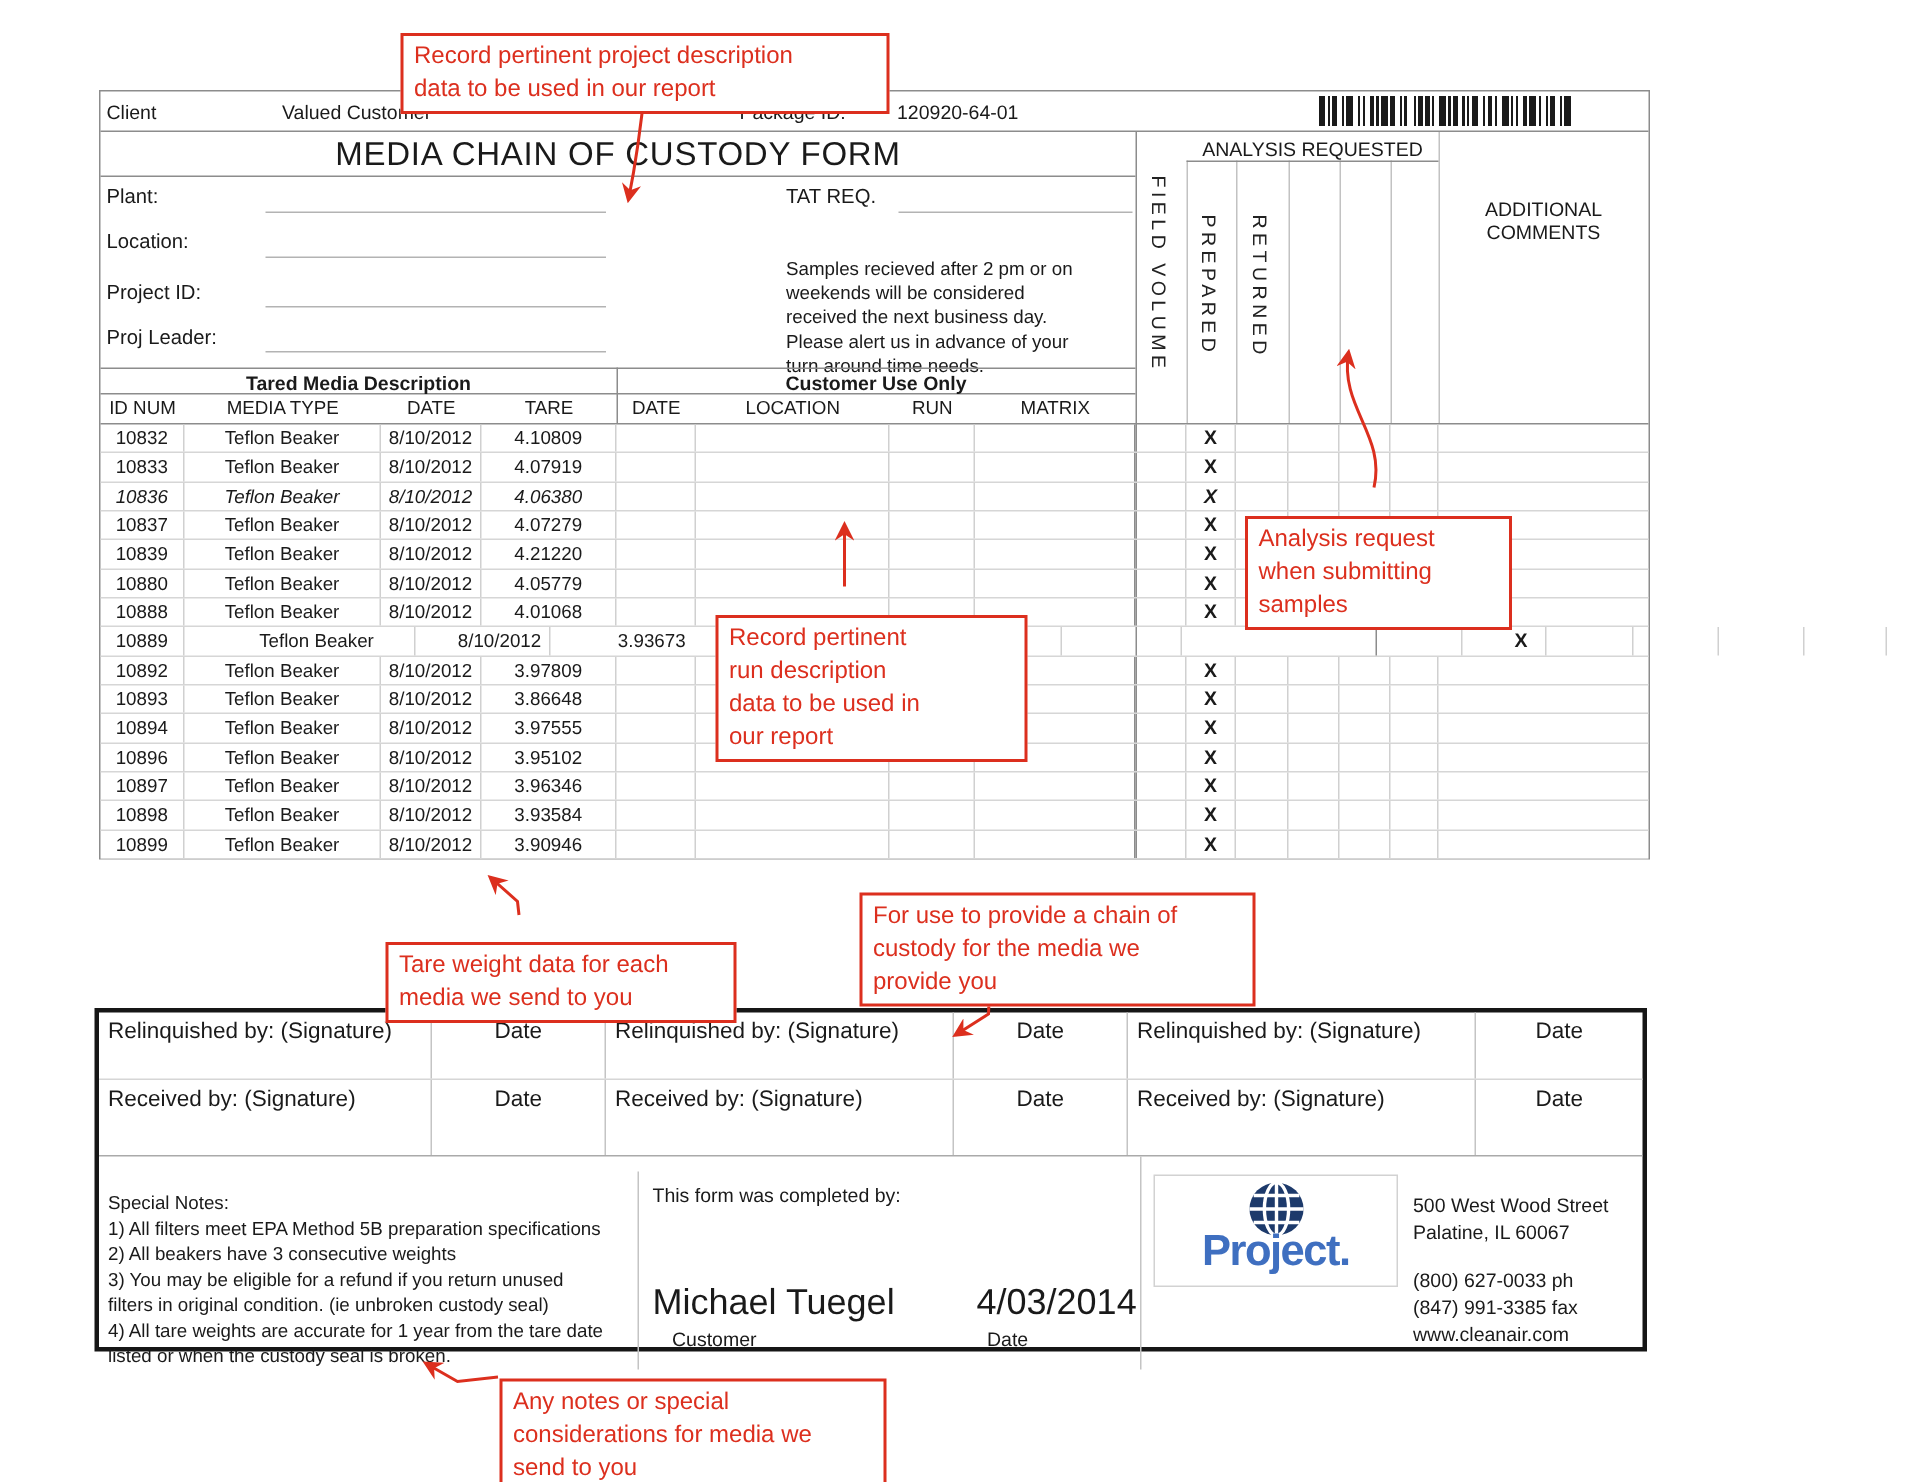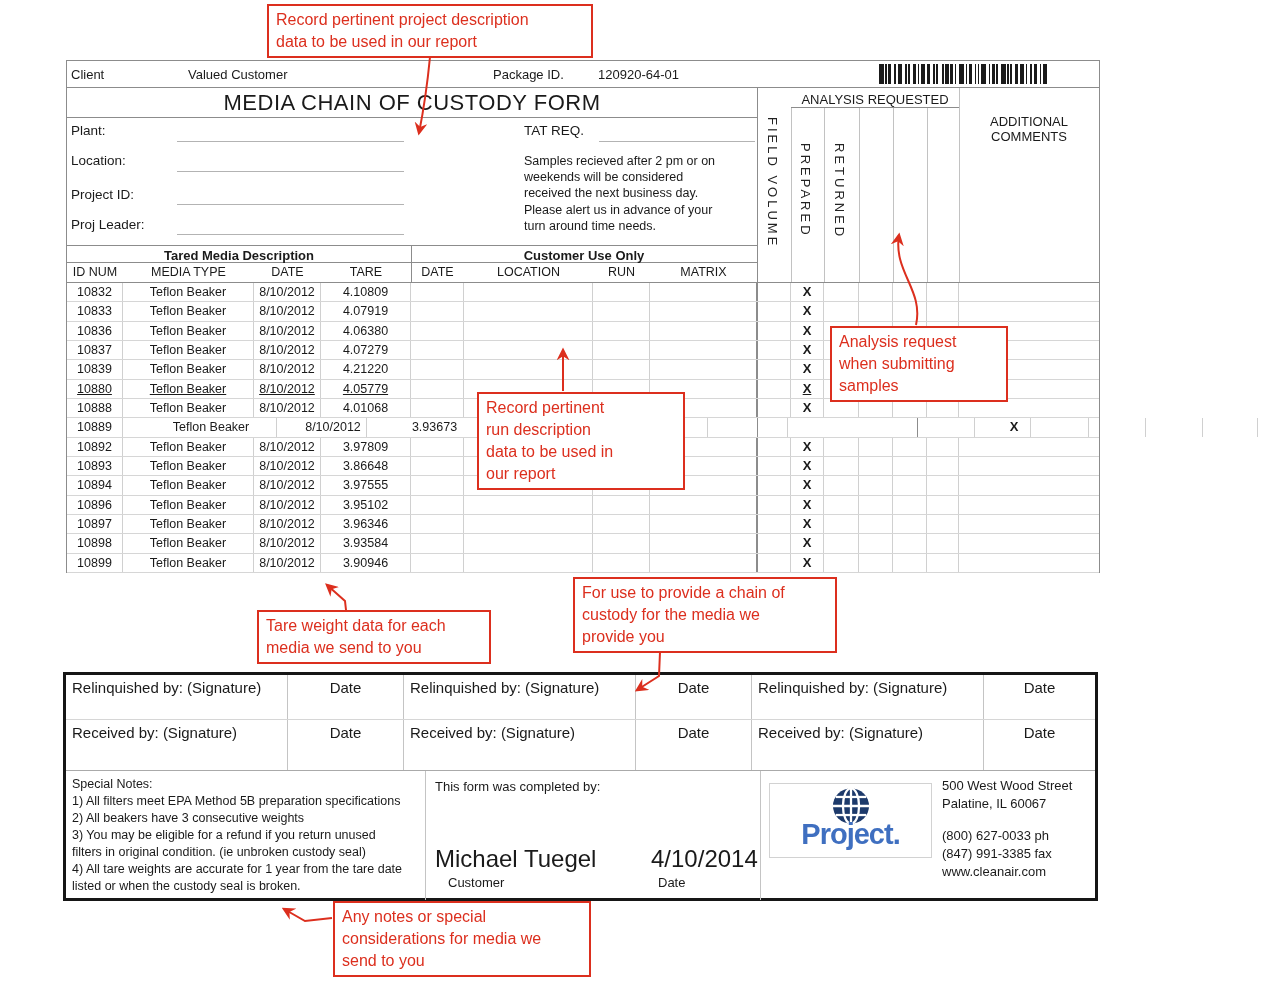--- a/index.html
+++ b/index.html
@@ -1,17 +1,17 @@
 <!DOCTYPE html>
 <html><head>
 <meta charset="utf-8">
 <style>
   html,body{margin:0;padding:0;background:#fff;}
   body{width:1280px;height:988px;position:relative;font-family:"Liberation Sans",sans-serif;color:#1a1a1a;overflow:hidden;}
-  .pre{white-space:pre-line;}
+  .pre{white-space:pre-line;margin-top:18px;}
 
   
   #form-top{position:absolute;left:66px;top:60px;width:1032px;height:511px;border:1px solid #8c8c8c;box-sizing:content-box;z-index:1;background:#fff;}
   #client-strip{position:absolute;left:0;top:0;width:1032px;height:26px;border-bottom:1px solid #8c8c8c;font-size:13px;}
   #client-strip span{position:absolute;top:6px;}
   #title-box{position:absolute;left:0;top:27px;width:690px;height:29px;border-bottom:1px solid #8c8c8c;text-align:center;font-size:22px;letter-spacing:.5px;line-height:29px;}
   .flabel{position:absolute;font-size:13.5px;}
   .fline{position:absolute;height:1px;background:#b3b3b3;}
   #recv-note{position:absolute;left:457px;top:92px;width:225px;font-size:12.5px;line-height:16.2px;}
   
@@ -38,21 +38,21 @@
   #sig-block{position:absolute;left:63px;top:672px;width:1035px;height:229px;border:3px solid #161616;box-sizing:border-box;z-index:1;background:#fff;}
   .sigrow{display:grid;grid-template-columns:222px 116px 232px 116px 232px 111px;}
   .sigrow .cell{border-right:1px solid #c4c4c4;font-size:15px;padding:4px 0 0 6px;box-sizing:border-box;}
   .sigrow .cell.date{text-align:center;padding-left:0;}
   .sigrow .cell:last-child{border-right:none;}
   #sig-r1{height:44px;border-bottom:1px solid #d6d6d6;}
   #sig-r2{height:50px;border-bottom:1px solid #aaa;}
   #sig-bottom{display:grid;grid-template-columns:359px 335px 335px;height:129px;}
   #sig-bottom > div{position:relative;box-sizing:border-box;}
   #notes-cell{padding:5px 4px 0 6px;font-size:12.5px;line-height:17px;}
-  #completed-cell{border-left:1px solid #c4c4c4;}
+  #completed-cell{border-left:1px solid #c4c4c4;margin-top:10px;}
   #logo-cell{border-left:1px solid #c4c4c4;}
   #completed-label{position:absolute;left:9px;top:8px;font-size:13px;}
   #completed-name{position:absolute;left:9px;top:74px;font-size:24px;}
   #sig-sublabel{position:absolute;left:22px;top:104px;font-size:13px;}
   #completed-date{position:absolute;left:225px;top:74px;font-size:24px;}
   #date-sublabel{position:absolute;left:232px;top:104px;font-size:13px;}
   #logo-box{position:absolute;left:8px;top:12px;width:161px;height:73px;border:1px solid #d2d2d2;text-align:center;}
   #logo-globe{position:absolute;left:60px;top:3px;}
   #logo-text{position:absolute;left:0;top:34px;width:161px;font-size:29px;font-weight:bold;color:#3f6fc0;letter-spacing:-1px;}
   #address-block{position:absolute;left:181px;top:6px;font-size:13px;line-height:18px;}
@@ -189,21 +189,21 @@
         <div class="tcell"></div>
         <div class="tcell strong"></div>
         <div class="tcell"></div>
         <div class="tcell xmark">X</div>
         <div class="tcell"></div>
         <div class="tcell"></div>
         <div class="tcell"></div>
         <div class="tcell"></div>
         <div class="tcell last"></div>
       </div>
-      <div class="trow" style="grid-template-columns: 56px 131px 67px 90px 53px 129px 57px 107px 34px 33px 35px 34px 34px 32px 140px;">
+      <div class="trow" style="grid-template-columns: 56px 131px 67px 90px 53px 129px 57px 107px 34px 33px 35px 34px 34px 32px 140px; font-style: italic;">
         <div class="tcell">10836</div>
         <div class="tcell">Teflon Beaker</div>
         <div class="tcell">8/10/2012</div>
         <div class="tcell">4.06380</div>
         <div class="tcell"></div>
         <div class="tcell"></div>
         <div class="tcell"></div>
         <div class="tcell strong"></div>
         <div class="tcell"></div>
         <div class="tcell xmark">X</div>
@@ -240,21 +240,21 @@
         <div class="tcell"></div>
         <div class="tcell strong"></div>
         <div class="tcell"></div>
         <div class="tcell xmark">X</div>
         <div class="tcell"></div>
         <div class="tcell"></div>
         <div class="tcell"></div>
         <div class="tcell"></div>
         <div class="tcell last"></div>
       </div>
-      <div class="trow" style="grid-template-columns: 56px 131px 67px 90px 53px 129px 57px 107px 34px 33px 35px 34px 34px 32px 140px; text-decoration: underline;">
+      <div class="trow" style="grid-template-columns: 56px 131px 67px 90px 53px 129px 57px 107px 34px 33px 35px 34px 34px 32px 140px;">
         <div class="tcell">10880</div>
         <div class="tcell">Teflon Beaker</div>
         <div class="tcell">8/10/2012</div>
         <div class="tcell">4.05779</div>
         <div class="tcell"></div>
         <div class="tcell"></div>
         <div class="tcell"></div>
         <div class="tcell strong"></div>
         <div class="tcell"></div>
         <div class="tcell xmark">X</div>
@@ -442,21 +442,21 @@
 1) All filters meet EPA Method 5B preparation specifications
 2) All beakers have 3 consecutive weights
 3) You may be eligible for a refund if you return unused
 filters in original condition. (ie unbroken custody seal)
 4) All tare weights are accurate for 1 year from the tare date
 listed or when the custody seal is broken.</div>
     <div id="completed-cell">
       <div id="completed-label">This form was completed by:</div>
       <div id="completed-name">Michael Tuegel</div>
       <div id="sig-sublabel">Customer</div>
-      <div id="completed-date">4/10/2014</div>
+      <div id="completed-date">4/03/2014</div>
       <div id="date-sublabel">Date</div>
     </div>
     <div id="logo-cell">
       <div id="logo-box">
         <svg id="logo-globe" width="42" height="38" viewBox="0 0 42 40">
           <ellipse cx="21" cy="20" rx="19" ry="18.5" fill="#1d3a6b"></ellipse>
           <g stroke="#fff" stroke-width="2.4" fill="none">
             <ellipse cx="21" cy="20" rx="8.5" ry="18.5"></ellipse>
             <line x1="2" y1="20" x2="40" y2="20"></line>
             <line x1="5" y1="10.5" x2="37" y2="10.5"></line>

